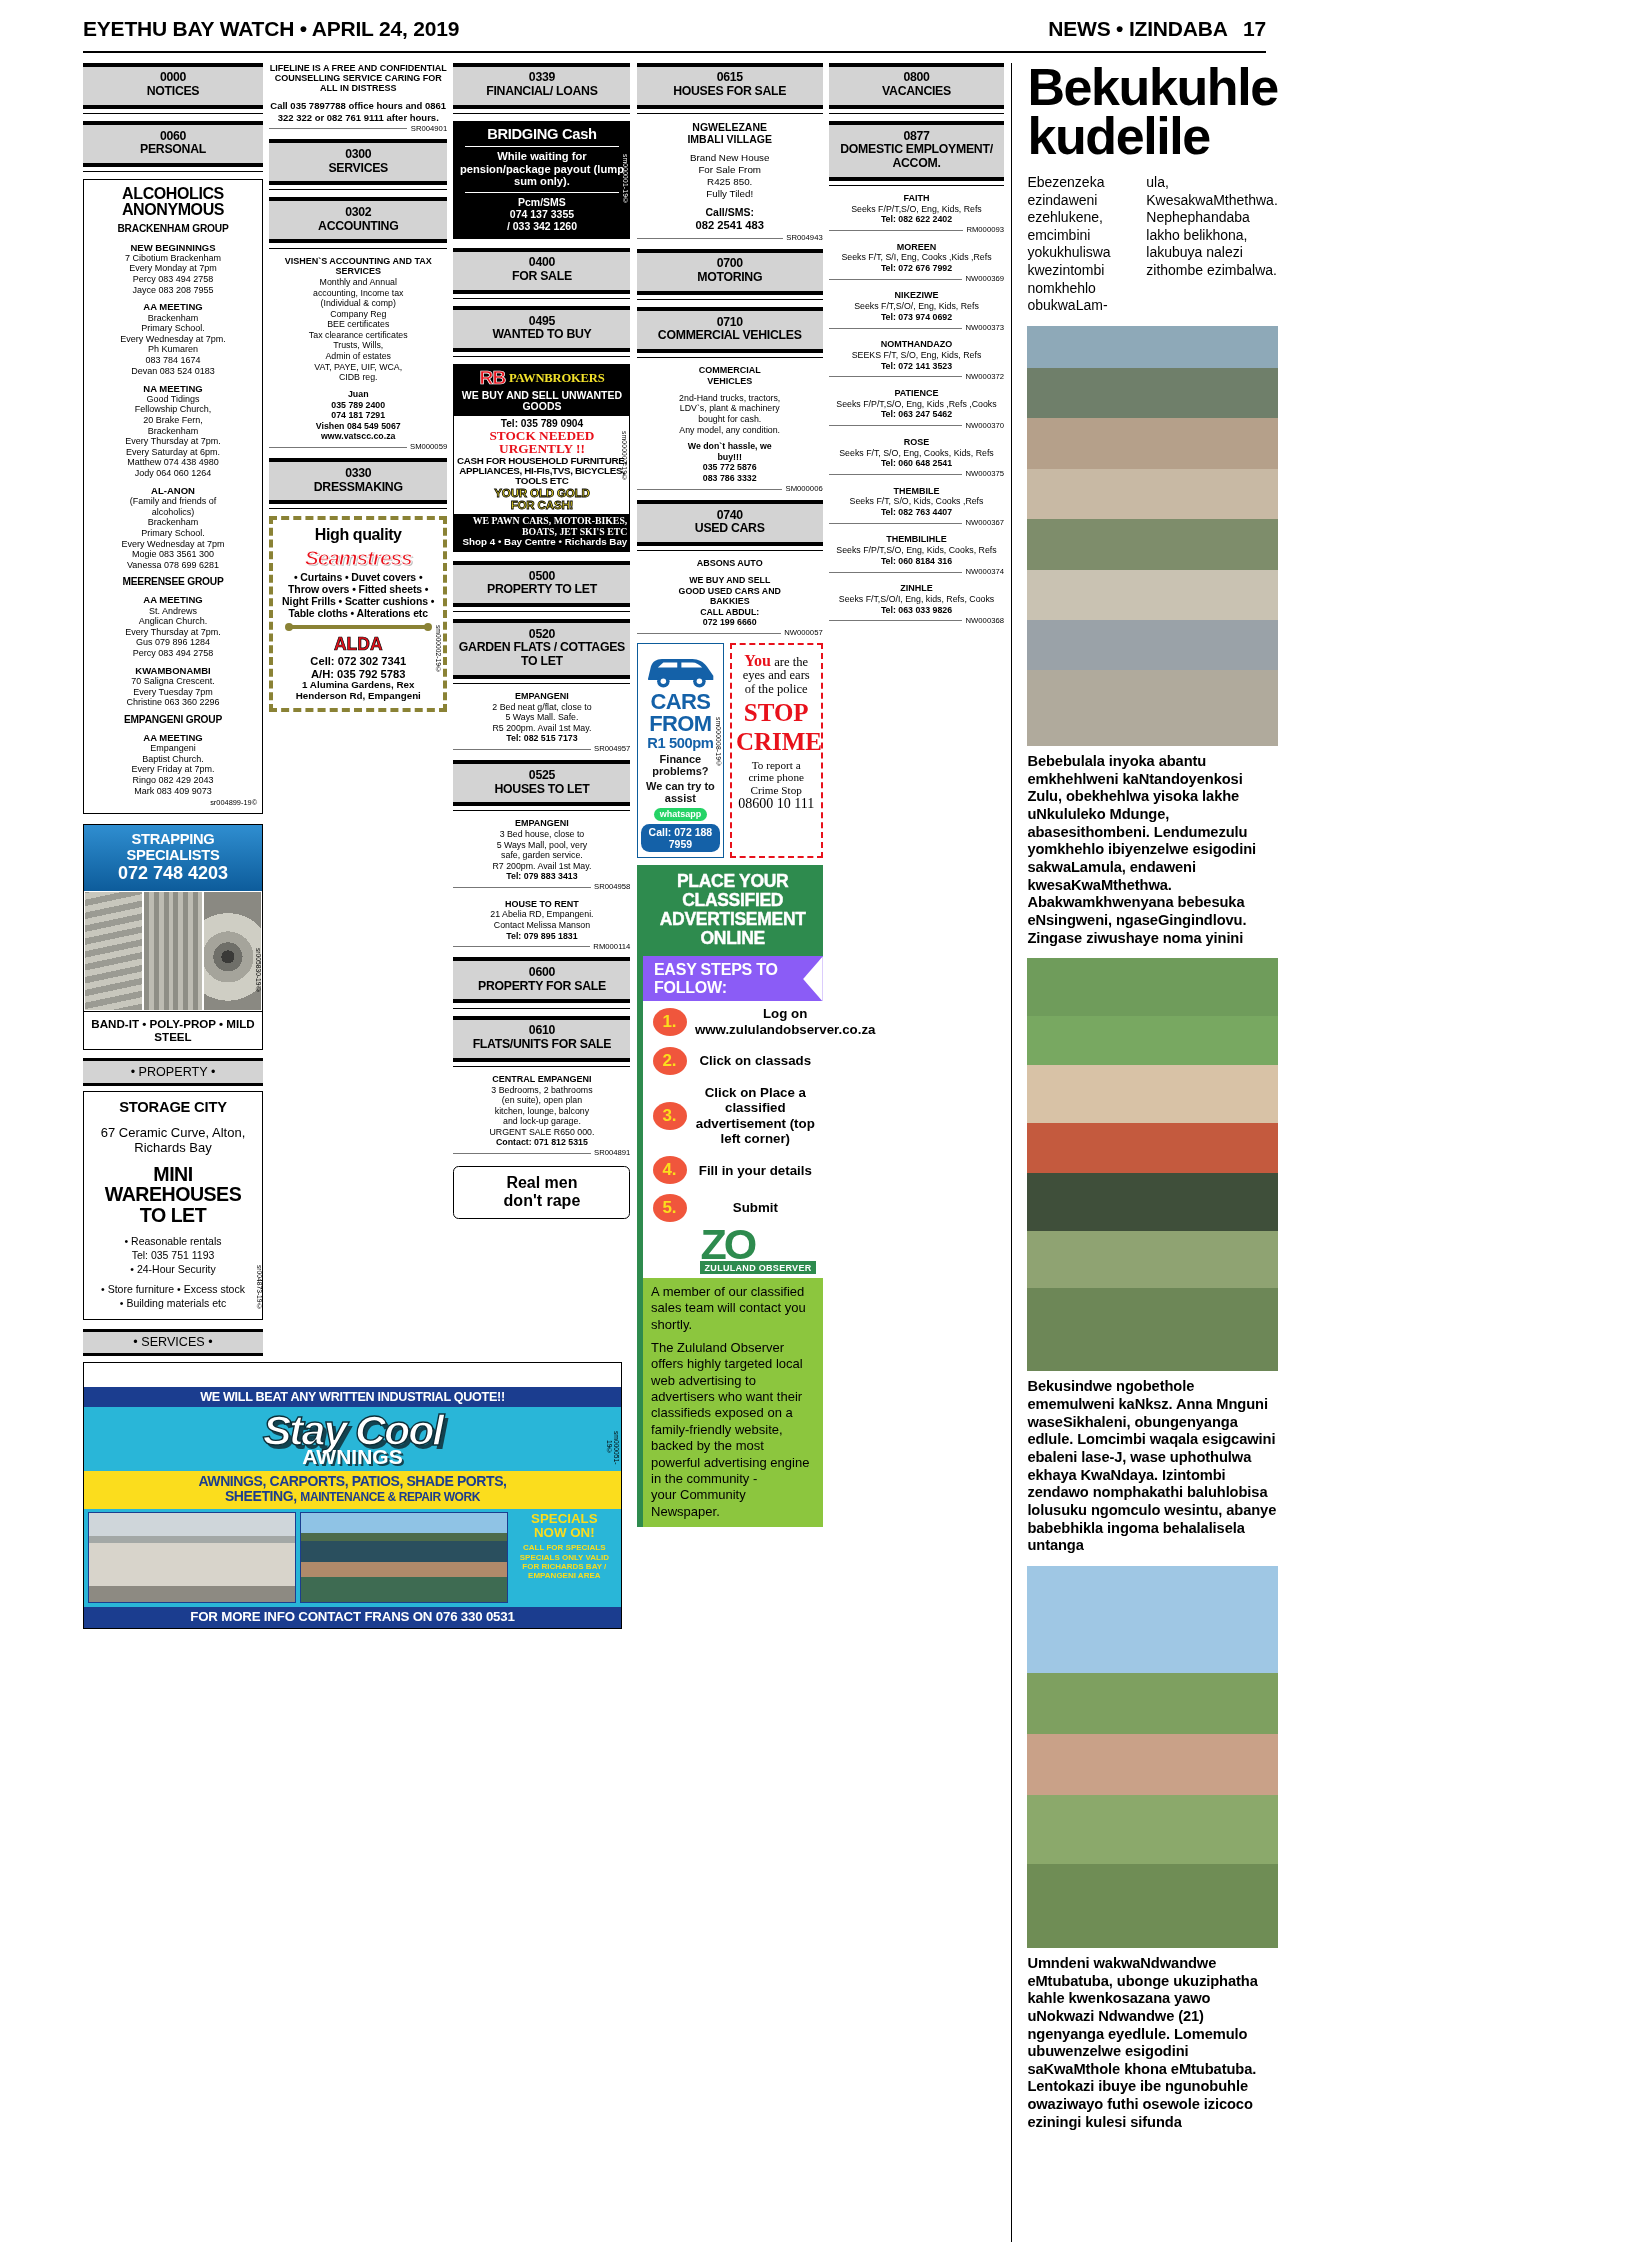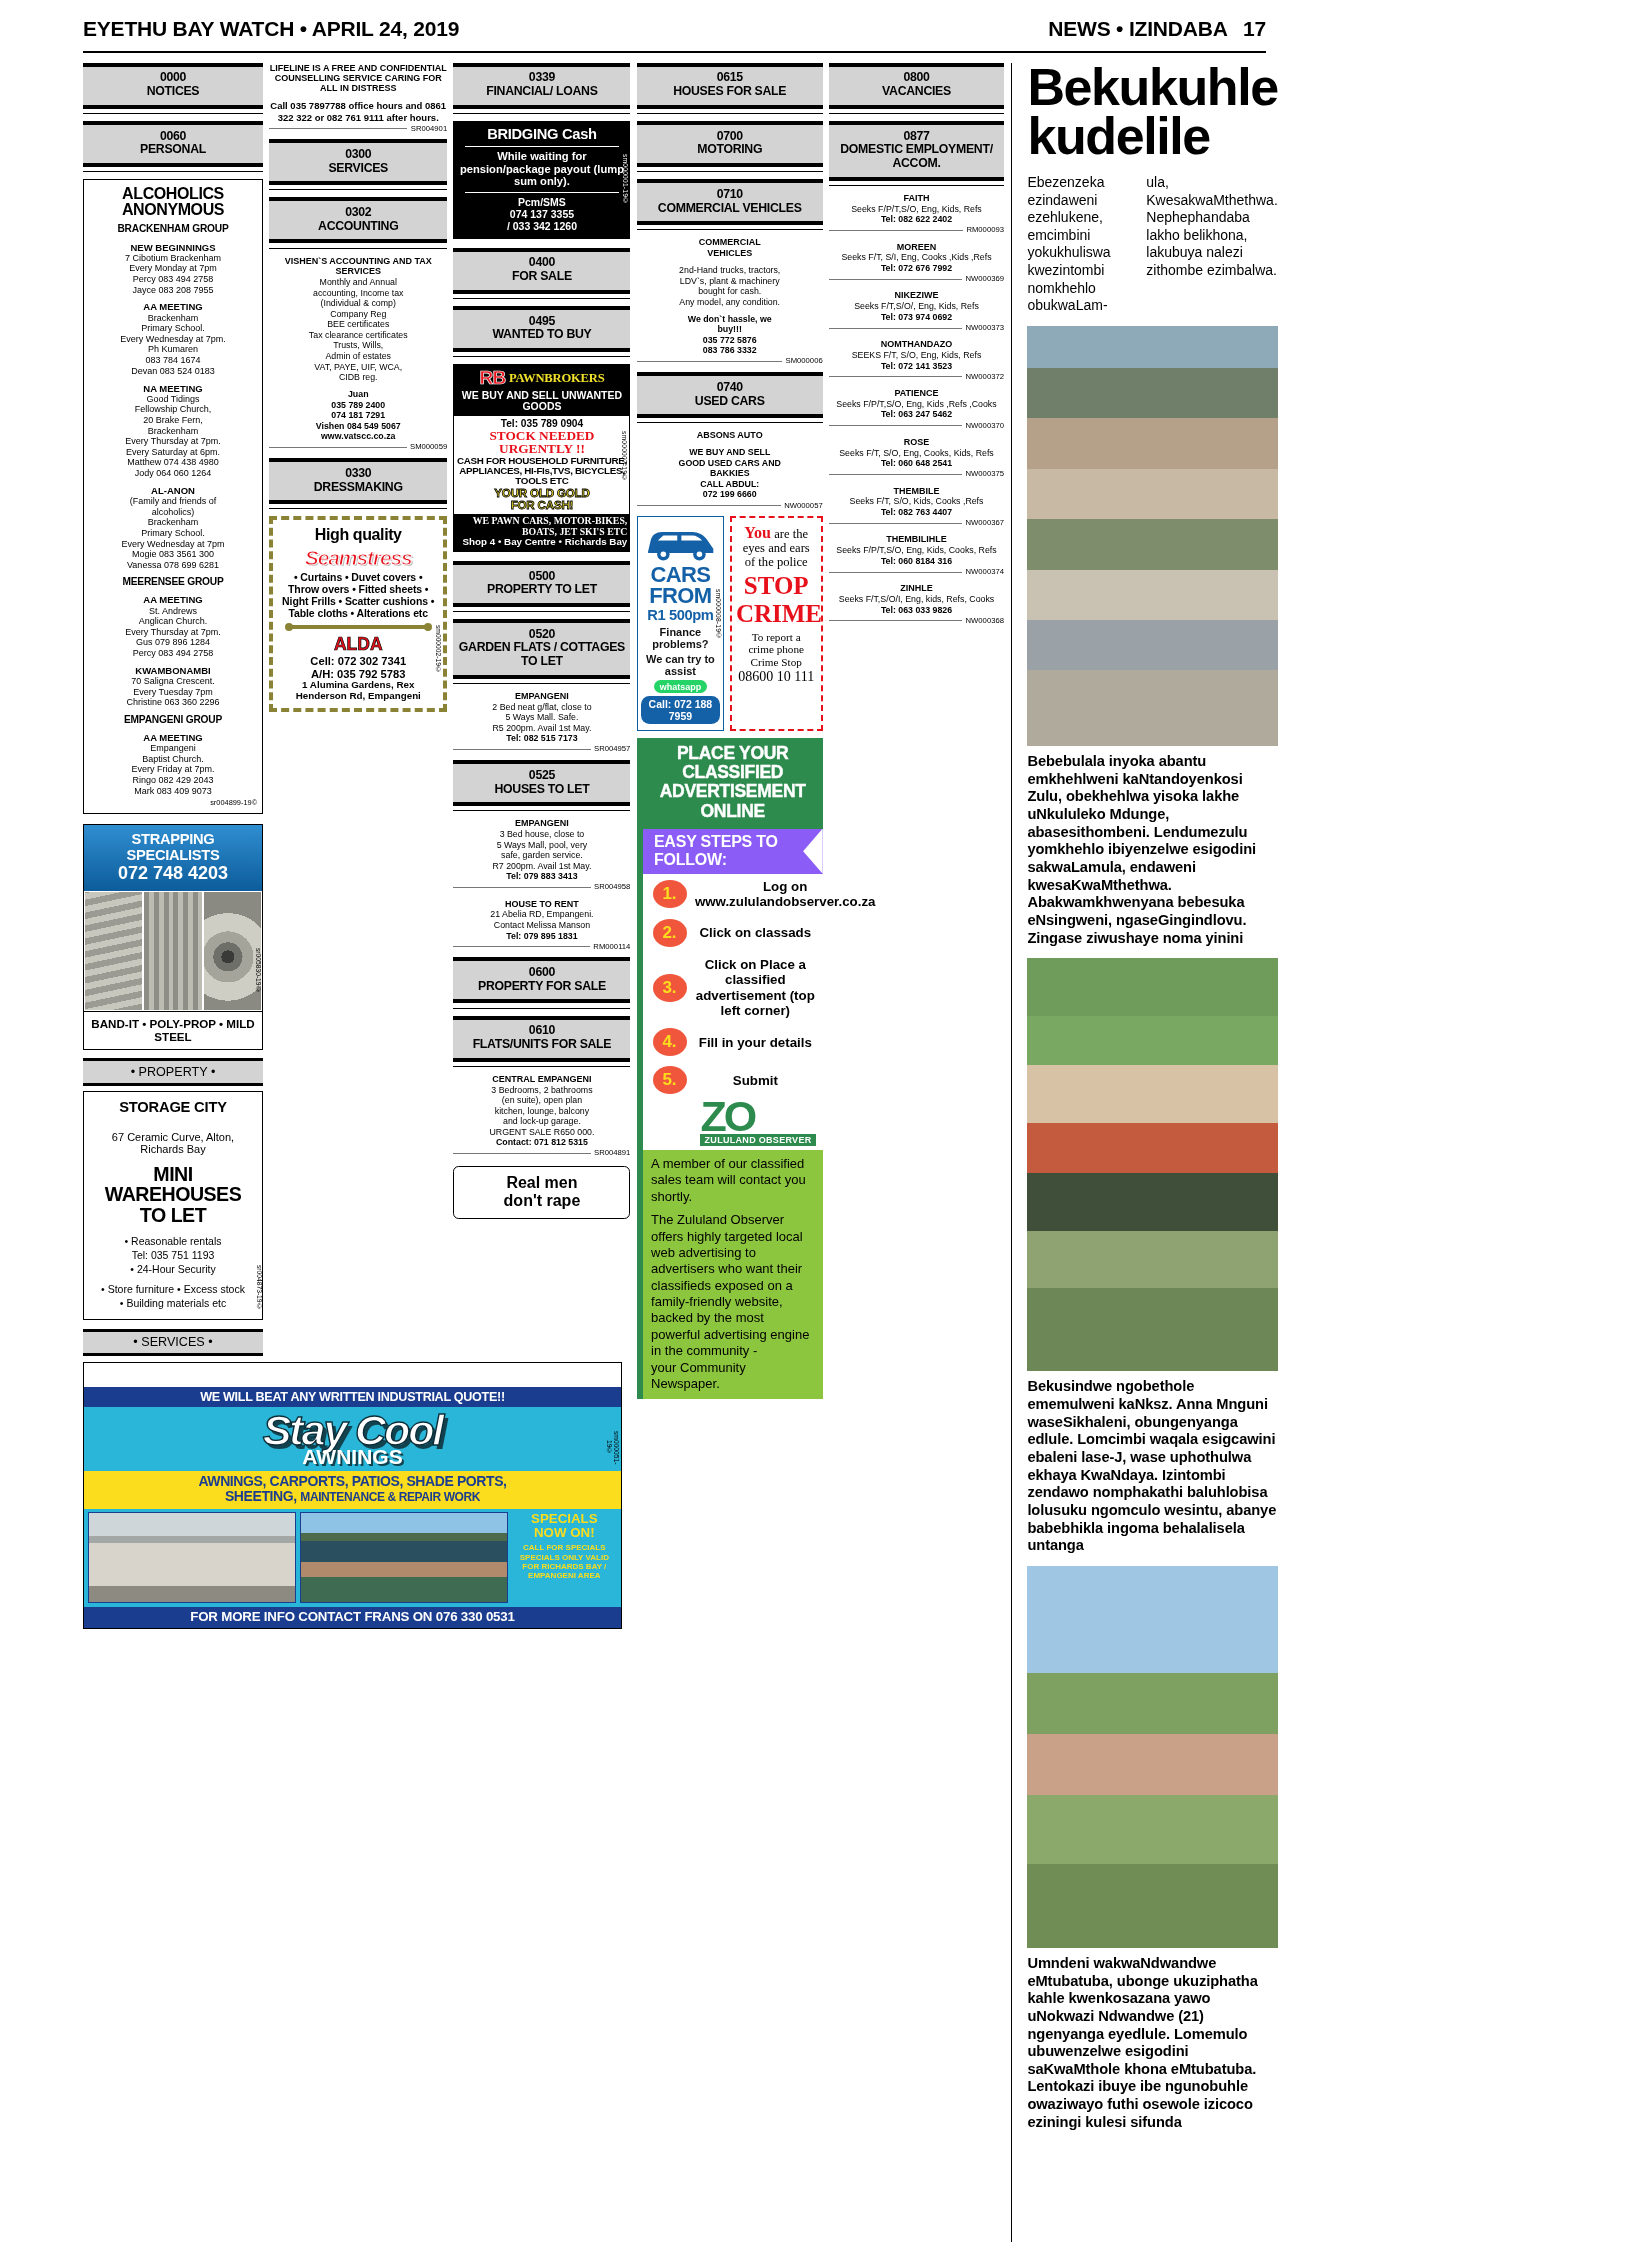--- a/index.html
+++ b/index.html
@@ -136,21 +136,21 @@
   .vcode-abs { position:absolute; right:-0.7px; bottom:18px; writing-mode:vertical-rl;
                font-size:6.7px; color:#000; }
 
   
   .secbar { background:#d3d3d3; text-align:center; font-size:12.6px; padding:3.5px 0 4.2px;
      border-top:3.5px solid #000; border-bottom:3.5px solid #000; margin:8.4px 0 5.6px; }
 
   
   .storage { border:1.8px solid #000; text-align:center; padding:7px 5.6px 8.4px; position:relative;}
   .storage .t { font-size:14.7px; font-weight:bold; letter-spacing:-0.2px;}
-  .storage .sub { font-size:11px; margin-top:16px; }
+  .storage .sub { font-size:13px; margin-top:10px; }
   .storage .mw { font-size:19.6px; font-weight:bold; line-height:1.05; margin-top:8.4px; letter-spacing:-0.5px;}
   .storage .li { font-size:10.5px; margin-top:8.4px; line-height:1.35;}
   .storage .li2 { font-size:10.5px; margin-top:7px; line-height:1.3;}
 
   
   .staycool { border:1.4px solid #000; margin-top:5.6px; overflow:hidden; position:relative;}
   .sc-top { background:#1b3d8f; color:#fff; text-align:center; font-weight:bold;
             font-size:12.6px; padding:2.8px 1.4px 3.5px; letter-spacing:-0.3px;margin-top:24px;}
   .sc-mid { background:#29b6d8; padding:4.2px 2.8px 1.4px; text-align:center; position:relative;}
   .sc-stay { font-size:43px; font-weight:bold; color:#fff; font-style:italic;
@@ -588,20 +588,35 @@
       </div>
 
       <div class="col c4">
         <div class="cat-wrap">
           <div class="cat">
             <span class="num">0615</span>
             <span>HOUSES FOR SALE</span>
           </div>
         </div>
 
+        <div class="ad">
+          <p class="hd" style="font-size:10.5px">NGWELEZANE</p>
+          <p class="hd" style="font-size:10.5px">IMBALI VILLAGE</p>
+          <div class="sp"></div>
+          <div id="ng-lines" style="font-size:9.8px;line-height:1.22">
+              <div>Brand New House</div>
+              <div>For Sale From</div>
+              <div>R425 850.</div>
+              <div>Fully Tiled!</div>
+            </div>
+          <div class="sp"></div>
+          <p class="bold" style="font-size:10.5px">Call/SMS:</p>
+          <p class="bold" style="font-size:11.2px">082 2541 483</p>
+          <div class="code"><span>SR004943</span></div>
+        </div>
 
         <div class="cat-wrap">
           <div class="cat">
             <span class="num">0700</span>
             <span>MOTORING</span>
           </div>
         </div>
         <div class="cat-wrap">
           <div class="cat">
             <span class="num">0710</span>

